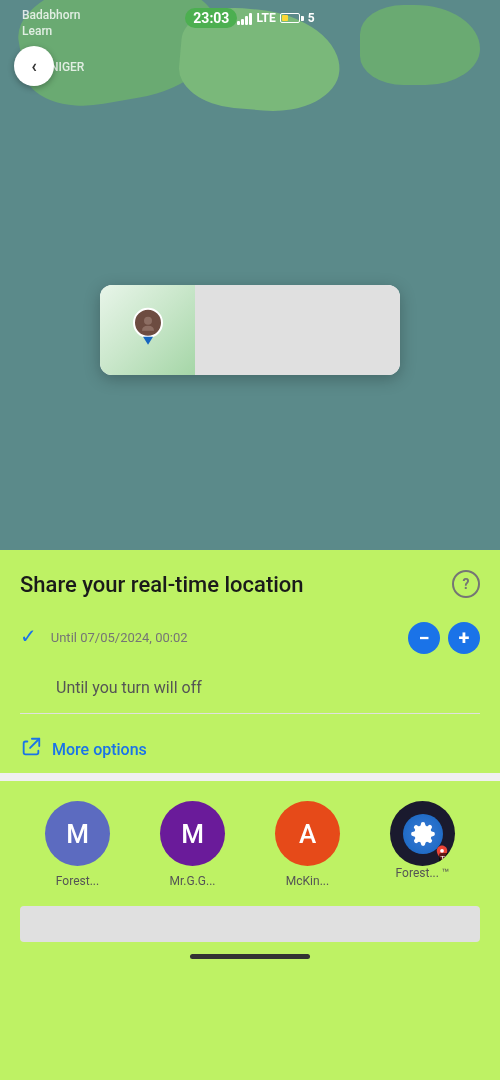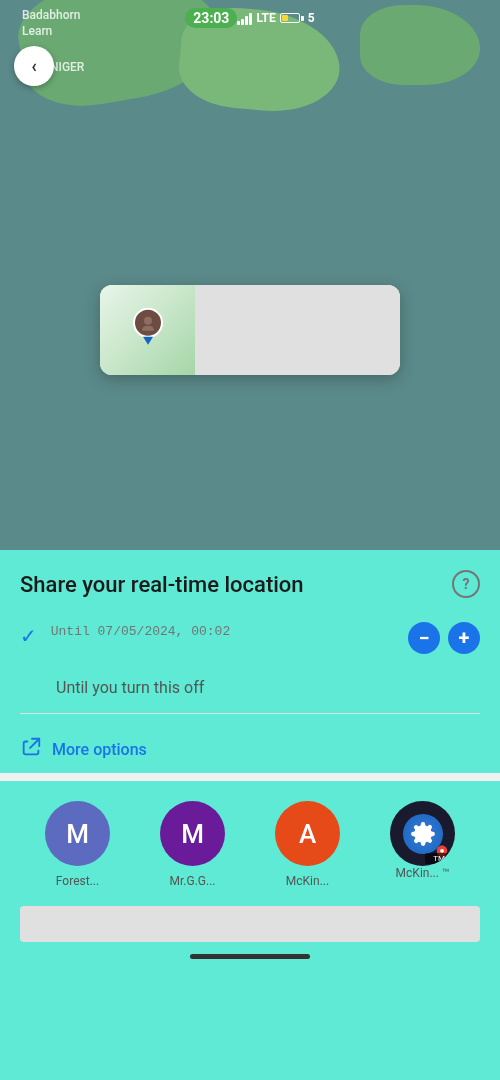--- a/index.html
+++ b/index.html
@@ -174,21 +174,21 @@
       border-top: 8px solid #1565c0;
       margin-top: -1px;
     }
     .map-preview-right {
       flex: 1;
       background: #e0e0e0;
     }
 
     
     .bottom-sheet {
-      background: #5eead4;
+      background: #bef264;
       border-top-left-radius: 0;
       border-top-right-radius: 0;
       padding: 20px 20px 0 20px;
       min-height: 530px;
     }
 
     
     .sheet-header {
       display: flex;
       align-items: center;
@@ -232,22 +232,21 @@
       flex: 1;
     }
     .option-main-text {
       font-size: 16px;
       color: #1a1a1a;
       font-weight: 500;
     }
     .option-sub-text {
       font-size: 13px;
       color: #757575;
-      margin-top: 2px;
-      font-family: Liberation Mono, monospace;
+      margin-top: 8px;
     }
     .option-controls {
       display: flex;
       align-items: center;
       gap: 8px;
       margin-left: 12px;
     }
     .control-btn {
       width: 32px;
       height: 32px;
@@ -390,21 +389,21 @@
       font-size: 22px;
     }
     .tm-badge {
       position: absolute;
       bottom: 2px;
       right: 2px;
       font-size: 8px;
       color: #fff;
       background: rgba(0,0,0,0.6);
       border-radius: 2px;
-      padding: 1px 8px;
+      padding: 1px 1px;
     }
   </style>
 </head>
 <body>
 
 <div class="map-area">
 
   <div class="map-land" style="width:200px;height:120px;top:-20px;left:20px;transform:rotate(-10deg);"></div>
   <div class="map-land" style="width:160px;height:100px;top:10px;left:180px;transform:rotate(5deg);background:#7ab87a;"></div>
   <div class="map-land" style="width:120px;height:80px;top:5px;left:360px;background:#6aaa72;"></div>
@@ -467,21 +466,21 @@
     <div class="option-text-block">
       <div class="option-sub-text">Until 07/05/2024, 00:02</div>
     </div>
     <div class="option-controls">
       <div class="control-btn">−</div>
       <div class="control-btn">+</div>
     </div>
   </div>
 
   <div class="option-row-simple">
-    <span class="option-simple-text">Until you turn this off</span>
+    <span class="option-simple-text">Until you turn will off</span>
   </div>
 
   <div class="divider"></div>
 
   <div class="more-options-row">
     <span class="more-options-icon">
       <svg width="22" height="22" viewBox="0 0 24 24" fill="none">
         <path d="M8 6H6a2 2 0 0 0-2 2v10a2 2 0 0 0 2 2h12a2 2 0 0 0 2-2v-2" stroke="#1a73e8" stroke-width="2" stroke-linecap="round"></path>
         <path d="M13 3h8v8" stroke="#1a73e8" stroke-width="2" stroke-linecap="round" stroke-linejoin="round"></path>
         <path d="M11 13L21 3" stroke="#1a73e8" stroke-width="2" stroke-linecap="round"></path>
@@ -519,21 +518,21 @@
         </div>
 
         <div style="position:absolute;bottom:4px;right:4px;width:18px;height:18px;">
           <svg width="18" height="18" viewBox="0 0 24 24">
             <path d="M12 2C8.13 2 5 5.13 5 9c0 5.25 7 13 7 13s7-7.75 7-13c0-3.87-3.13-7-7-7z" fill="#ea4335"></path>
             <circle cx="12" cy="9" r="2.5" fill="white"></circle>
           </svg>
         </div>
         <span class="tm-badge">TM</span>
       </div>
-      <span class="contact-name">McKin... ™</span>
+      <span class="contact-name">Forest... ™</span>
     </div>
 
   </div>
 
   <div class="redacted-row"></div>
 
 
   <div class="home-indicator"></div>
 
 </div>

